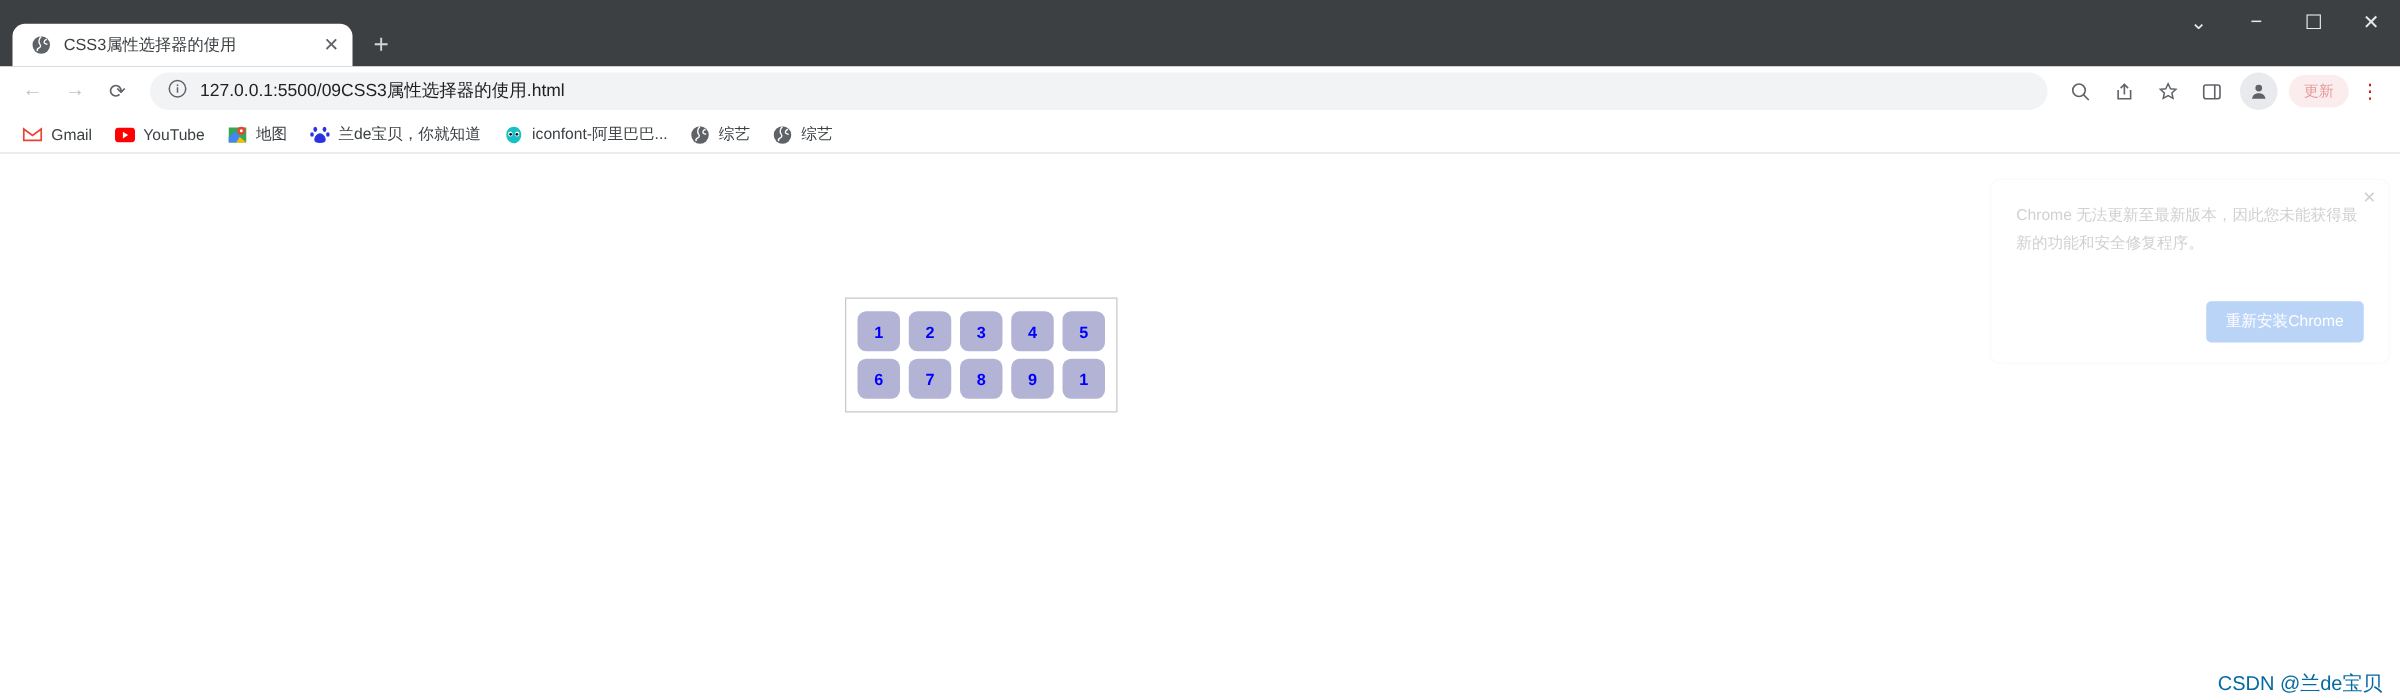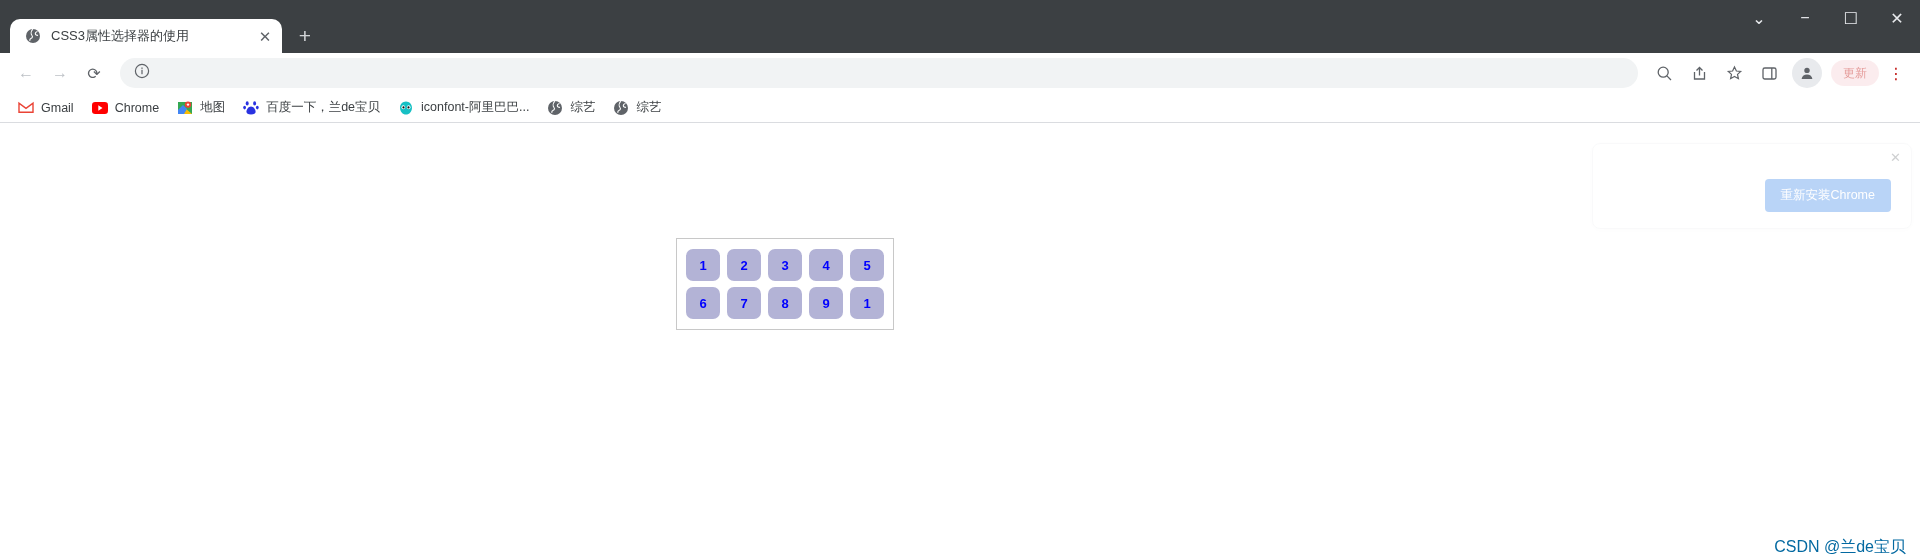--- a/index.html
+++ b/index.html
@@ -297,20 +297,21 @@
   <div class="nav-btn">⟳</div>
 
   <div class="omnibox">
     <span>
       <svg width="16" height="16" viewBox="0 0 16 16">
         <circle cx="8" cy="8" r="6.6" stroke="#5f6368" stroke-width="1.2" fill="none"></circle>
         <rect x="7.4" y="6.8" width="1.2" height="4.4" fill="#5f6368"></rect>
         <rect x="7.4" y="4.5" width="1.2" height="1.4" fill="#5f6368"></rect>
       </svg>
     </span>
+    <span class="omnibox-url" title="搜索 Google 或输入网址">127.0.0.1:5500/09CSS3属性选择器的使用.html</span>
   </div>
 
   <div class="toolbar-right">
     <div class="nav-btn">
       <svg width="17" height="17" viewBox="0 0 17 17">
         <circle cx="7.2" cy="7.2" r="5" stroke="#5f6368" stroke-width="1.3" fill="none"></circle>
         <line x1="10.9" y1="10.9" x2="15" y2="15" stroke="#5f6368" stroke-width="1.3"></line>
       </svg>
     </div>
     <div class="nav-btn">
@@ -352,21 +353,21 @@
     <span class="bm-label">Gmail</span>
   </div>
 
   <div class="bm">
     <span class="bm-icon">
       <svg width="16" height="12" viewBox="0 0 16 12">
         <rect x="0" y="0" width="16" height="12" rx="3.2" fill="#ff0000"></rect>
         <path d="M6.3 3.3l4.2 2.7-4.2 2.7z" fill="#fff"></path>
       </svg>
     </span>
-    <span class="bm-label">Chrome</span>
+    <span class="bm-label">YouTube</span>
   </div>
 
   <div class="bm">
     <span class="bm-icon">
       <svg width="16" height="16" viewBox="0 0 16 16">
         <rect x="1" y="2" width="14" height="12" fill="#34a853"></rect>
         <path d="M1 14l7-6 7 6z" fill="#fbbc04"></path>
         <path d="M1 10l5-5 4 4-3 5H1z" fill="#4285f4"></path>
         <circle cx="11" cy="4.6" r="3.2" fill="#ea4335"></circle>
         <path d="M11 7.8l-2-3.2h4z" fill="#ea4335"></path>
@@ -379,21 +380,21 @@
   <div class="bm">
     <span class="bm-icon">
       <svg width="16" height="16" viewBox="0 0 16 16">
         <ellipse cx="4.2" cy="3.4" rx="1.5" ry="2.1" fill="#2932e1"></ellipse>
         <ellipse cx="11.6" cy="3.4" rx="1.5" ry="2.1" fill="#2932e1"></ellipse>
         <ellipse cx="1.6" cy="7.6" rx="1.4" ry="1.8" fill="#2932e1"></ellipse>
         <ellipse cx="14.3" cy="7.6" rx="1.4" ry="1.8" fill="#2932e1"></ellipse>
         <path d="M8 6.6c2.6 0 4.6 3.2 4.6 5.2 0 1.6-1.6 2.6-4.6 2.6s-4.6-1-4.6-2.6C3.4 9.8 5.4 6.6 8 6.6z" fill="#2932e1"></path>
       </svg>
     </span>
-    <span class="bm-label">百度一下，兰de宝贝</span>
+    <span class="bm-label">兰de宝贝，你就知道</span>
   </div>
 
   <div class="bm">
     <span class="bm-icon">
       <svg width="16" height="16" viewBox="0 0 16 16">
         <path d="M8 1.4c3.4 0 6 2.8 6 6.3 0 3.6-2.6 6.9-6 6.9s-6-3.3-6-6.9c0-3.5 2.6-6.3 6-6.3z" fill="#17c0c4"></path>
         <ellipse cx="5.3" cy="7.2" rx="1.8" ry="2" fill="#fff"></ellipse>
         <ellipse cx="10.7" cy="7.2" rx="1.8" ry="2" fill="#fff"></ellipse>
         <circle cx="5.5" cy="7.4" r="1.1" fill="#111"></circle>
         <circle cx="10.5" cy="7.4" r="1.1" fill="#111"></circle>
@@ -437,19 +438,20 @@
       <div class="cell">6</div>
       <div class="cell">7</div>
       <div class="cell">8</div>
       <div class="cell">9</div>
       <div class="cell">1</div>
     </div>
   </div>
 
   <div class="bubble">
     <div class="bubble-close">✕</div>
+    <div class="bubble-body">Chrome 无法更新至最新版本，因此您未能获得最新的功能和安全修复程序。</div>
     <div class="bubble-actions">
       <button class="bubble-btn">重新安装Chrome</button>
     </div>
   </div>
 
   <div class="watermark">CSDN @兰de宝贝</div>
 </div>
 
 </body></html>

